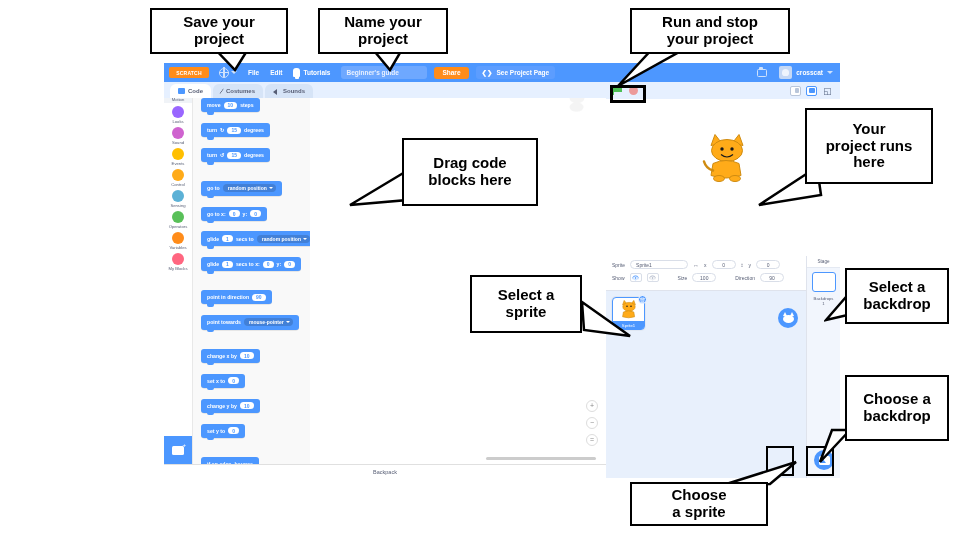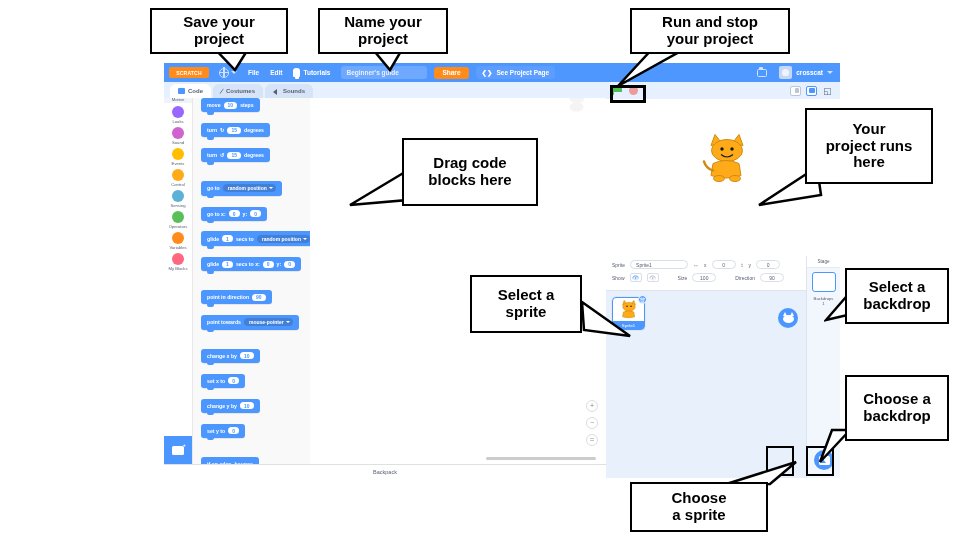--- a/index.html
+++ b/index.html
@@ -661,16 +661,16 @@
   <polygon points="38,2 8,34 20,2" fill="#fff" stroke="#000" stroke-width="2.5"></polygon>
 </svg>
 <div class="callout" id="c-chbd" style="left:845px;top:375px;width:104px;height:66px">
     <span>Choose a<br>backdrop</span>
   </div>
 <div style="position:absolute;left:806px;top:446px;width:28px;height:30px;border:2.5px solid #000;z-index:48"></div>
 
 <svg class="tail" style="left:700px;top:460px;width:110px;height:34px">
   <polygon points="96,2 20,26 70,24" fill="#fff" stroke="#000" stroke-width="2.5"></polygon>
 </svg>
-<div class="callout" id="c-chsprite" style="left:630px;top:482px;width:138px;height:50px">
+<div class="callout" id="c-chsprite" style="left:630px;top:482px;width:138px;height:44px">
     <span>Choose<br>a sprite</span>
   </div>
 <div style="position:absolute;left:766px;top:446px;width:28px;height:30px;border:2.5px solid #000;z-index:48"></div>
 
 </body></html>

